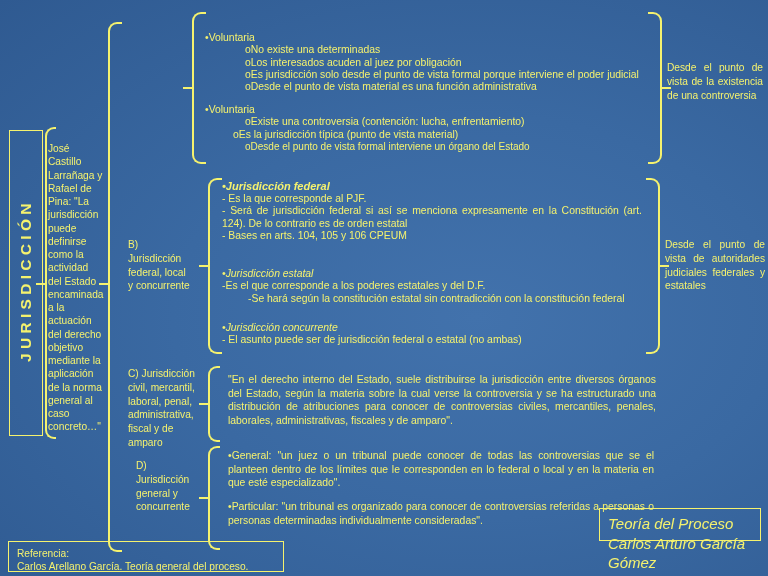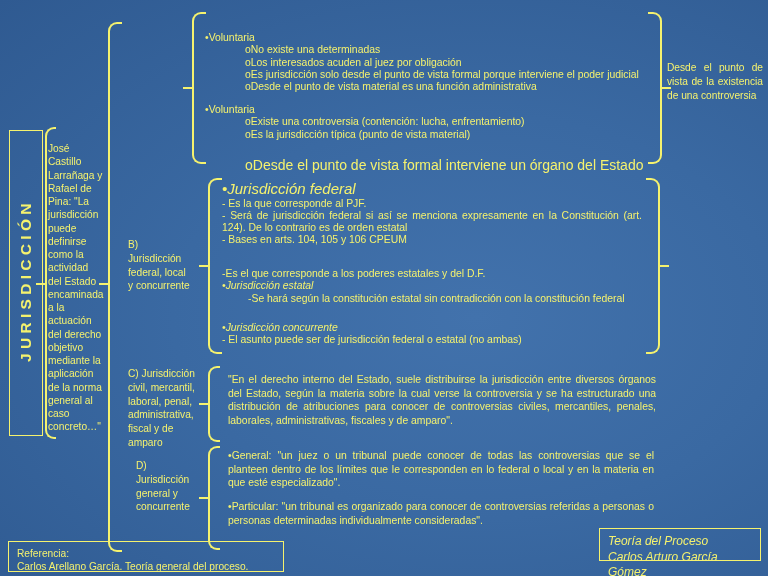--- a/index.html
+++ b/index.html
@@ -121,66 +121,67 @@
     <div class="txt" style="position:relative; left:0; top:0; font-size:10.4px;">•Voluntaria</div>
     <div class="txt just" style="position:relative; left:40px; top:0; width:400px; font-size:10.4px;">oNo existe una determinadas</div>
     <div class="txt just" style="position:relative; left:40px; top:0; width:400px; font-size:10.4px;">oLos interesados acuden al juez por obligación</div>
     <div class="txt just" style="position:relative; left:40px; top:0; width:400px; font-size:10.4px; text-align:justify;">oEs jurisdicción solo desde el punto de vista formal porque interviene el poder judicial</div>
     <div class="txt just" style="position:relative; left:40px; top:0; width:400px; font-size:10.4px;">oDesde el punto de vista material es una función administrativa</div>
   </div>
 
   <div style="position:absolute; left:205px; top:104px; width:440px;">
     <div class="txt" style="position:relative; left:0; top:0; font-size:10.4px;">•Voluntaria</div>
     <div class="txt" style="position:relative; left:40px; top:0; width:400px; font-size:10.4px;">oExiste una controversia (contención: lucha, enfrentamiento)</div>
-    <div class="txt" style="position:relative; left:40px; top:0; width:400px; font-size:10.4px;">oEs la jurisdicción típica (punto de vista material)</div>
-    <div class="txt" style="position:relative; left:40px; top:16px; width:400px; font-size:14px;">oDesde el punto de vista formal interviene un órgano del Estado</div>
+    <div class="txt" style="position:relative; left:28px; top:0; width:400px; font-size:10.4px;">oEs la jurisdicción típica (punto de vista material)</div>
+    <div class="txt" style="position:relative; left:40px; top:0; width:400px; font-size:10px;">oDesde el punto de vista formal interviene un órgano del Estado</div>
   </div>
 
   <div class="brace right" style="left:648px; top:12px; width:14px; height:152px;"></div>
   <div class="nub" style="left:661px; top:87px; width:10px;"></div>
   <div class="txt just" style="left:667px; top:61px; width:96px; font-size:10.2px; line-height:1.35; text-align:justify;">Desde el punto de vista de la existencia de una controversia</div>
 
   <div class="brace left" style="left:208px; top:178px; width:14px; height:176px;"></div>
   <div class="nub" style="left:199px; top:265px; width:10px;"></div>
 
   <div style="position:absolute; left:222px; top:180px; width:425px;">
-    <div class="txt ital" style="position:relative; font-size:15px;">•Jurisdicción federal</div>
+    <div class="txt ital" style="position:relative; font-size:11px;font-weight:bold;">•Jurisdicción federal</div>
     <div class="txt" style="position:relative; width:420px; font-size:10.4px;">- Es la que corresponde al PJF.</div>
     <div class="txt just" style="position:relative; width:420px; font-size:10.4px; text-align:justify;">- Será de jurisdicción federal si así se menciona expresamente en la Constitución (art. 124). De lo contrario es de orden estatal</div>
     <div class="txt" style="position:relative; width:420px; font-size:10.4px;">- Bases en arts. 104, 105 y 106 CPEUM</div>
   </div>
 
   <div style="position:absolute; left:222px; top:268px; width:425px;">
+    <div class="txt ital" style="position:relative; font-size:10.4px;">•Jurisdicción estatal</div>
     <div class="txt" style="position:relative; width:420px; font-size:10.4px;">-Es el que corresponde a los poderes estatales y del D.F.</div>
-    <div class="txt ital" style="position:relative; font-size:10.4px;">•Jurisdicción estatal</div>
     <div class="txt" style="position:relative; width:420px; font-size:10.4px;margin-left:26px;">-Se hará según la constitución estatal sin contradicción con la constitución federal</div>
   </div>
 
   <div style="position:absolute; left:222px; top:322px; width:425px;">
     <div class="txt ital" style="position:relative; font-size:10.4px;">•Jurisdicción concurrente</div>
     <div class="txt" style="position:relative; width:420px; font-size:10.4px;">- El asunto puede ser de jurisdicción federal o estatal (no ambas)</div>
   </div>
 
   <div class="brace right" style="left:646px; top:178px; width:14px; height:176px;"></div>
   <div class="nub" style="left:659px; top:265px; width:10px;"></div>
+  <div class="txt just" style="left:665px; top:238px; width:100px; font-size:10.2px; line-height:1.35; text-align:justify;">Desde el punto de vista de autoridades judiciales federales y estatales</div>
 
   <div class="brace left" style="left:208px; top:366px; width:12px; height:76px;"></div>
   <div class="nub" style="left:199px; top:403px; width:10px;"></div>
 
   <div class="txt just" style="left:228px; top:373px; width:428px; font-size:10.4px; line-height:1.30; text-align:justify;">"En el derecho interno del Estado, suele distribuirse la jurisdicción entre diversos órganos del Estado, según la materia sobre la cual verse la controversia y se ha estructurado una distribución de atribuciones para conocer de controversias civiles, mercantiles, penales, laborales, administrativas, fiscales y de amparo".</div>
 
   <div class="brace left" style="left:208px; top:446px; width:12px; height:104px;"></div>
   <div class="nub" style="left:199px; top:497px; width:10px;"></div>
 
   <div class="txt just" style="left:228px; top:449px; width:426px; font-size:10.4px; line-height:1.30; text-align:justify;">•General: "un juez o un tribunal puede conocer de todas las controversias que se el planteen dentro de los límites que le corresponden en lo federal o local y en la materia en que esté especializado".</div>
   <div class="txt just" style="left:228px; top:500px; width:426px; font-size:10.4px; line-height:1.30; text-align:justify;">•Particular: "un tribunal es organizado para conocer de controversias referidas a personas o personas determinadas individualmente consideradas".</div>
 
   <div class="footbox" style="left:8px; top:541px; width:276px; height:31px; font-size:10.2px;">
     <div>Referencia:</div>
     <div>Carlos Arellano García. Teoría general del proceso.</div>
   </div>
 
-  <div class="footbox ital" style="left:599px; top:528px; width:162px; height:33px; font-size:12px;">
+  <div class="footbox ital" style="left:599px; top:508px; width:162px; height:33px; font-size:15px;">
     <div>Teoría del Proceso</div>
     <div>Carlos Arturo García Gómez</div>
   </div>
 
 </div>
 
 </body></html>

